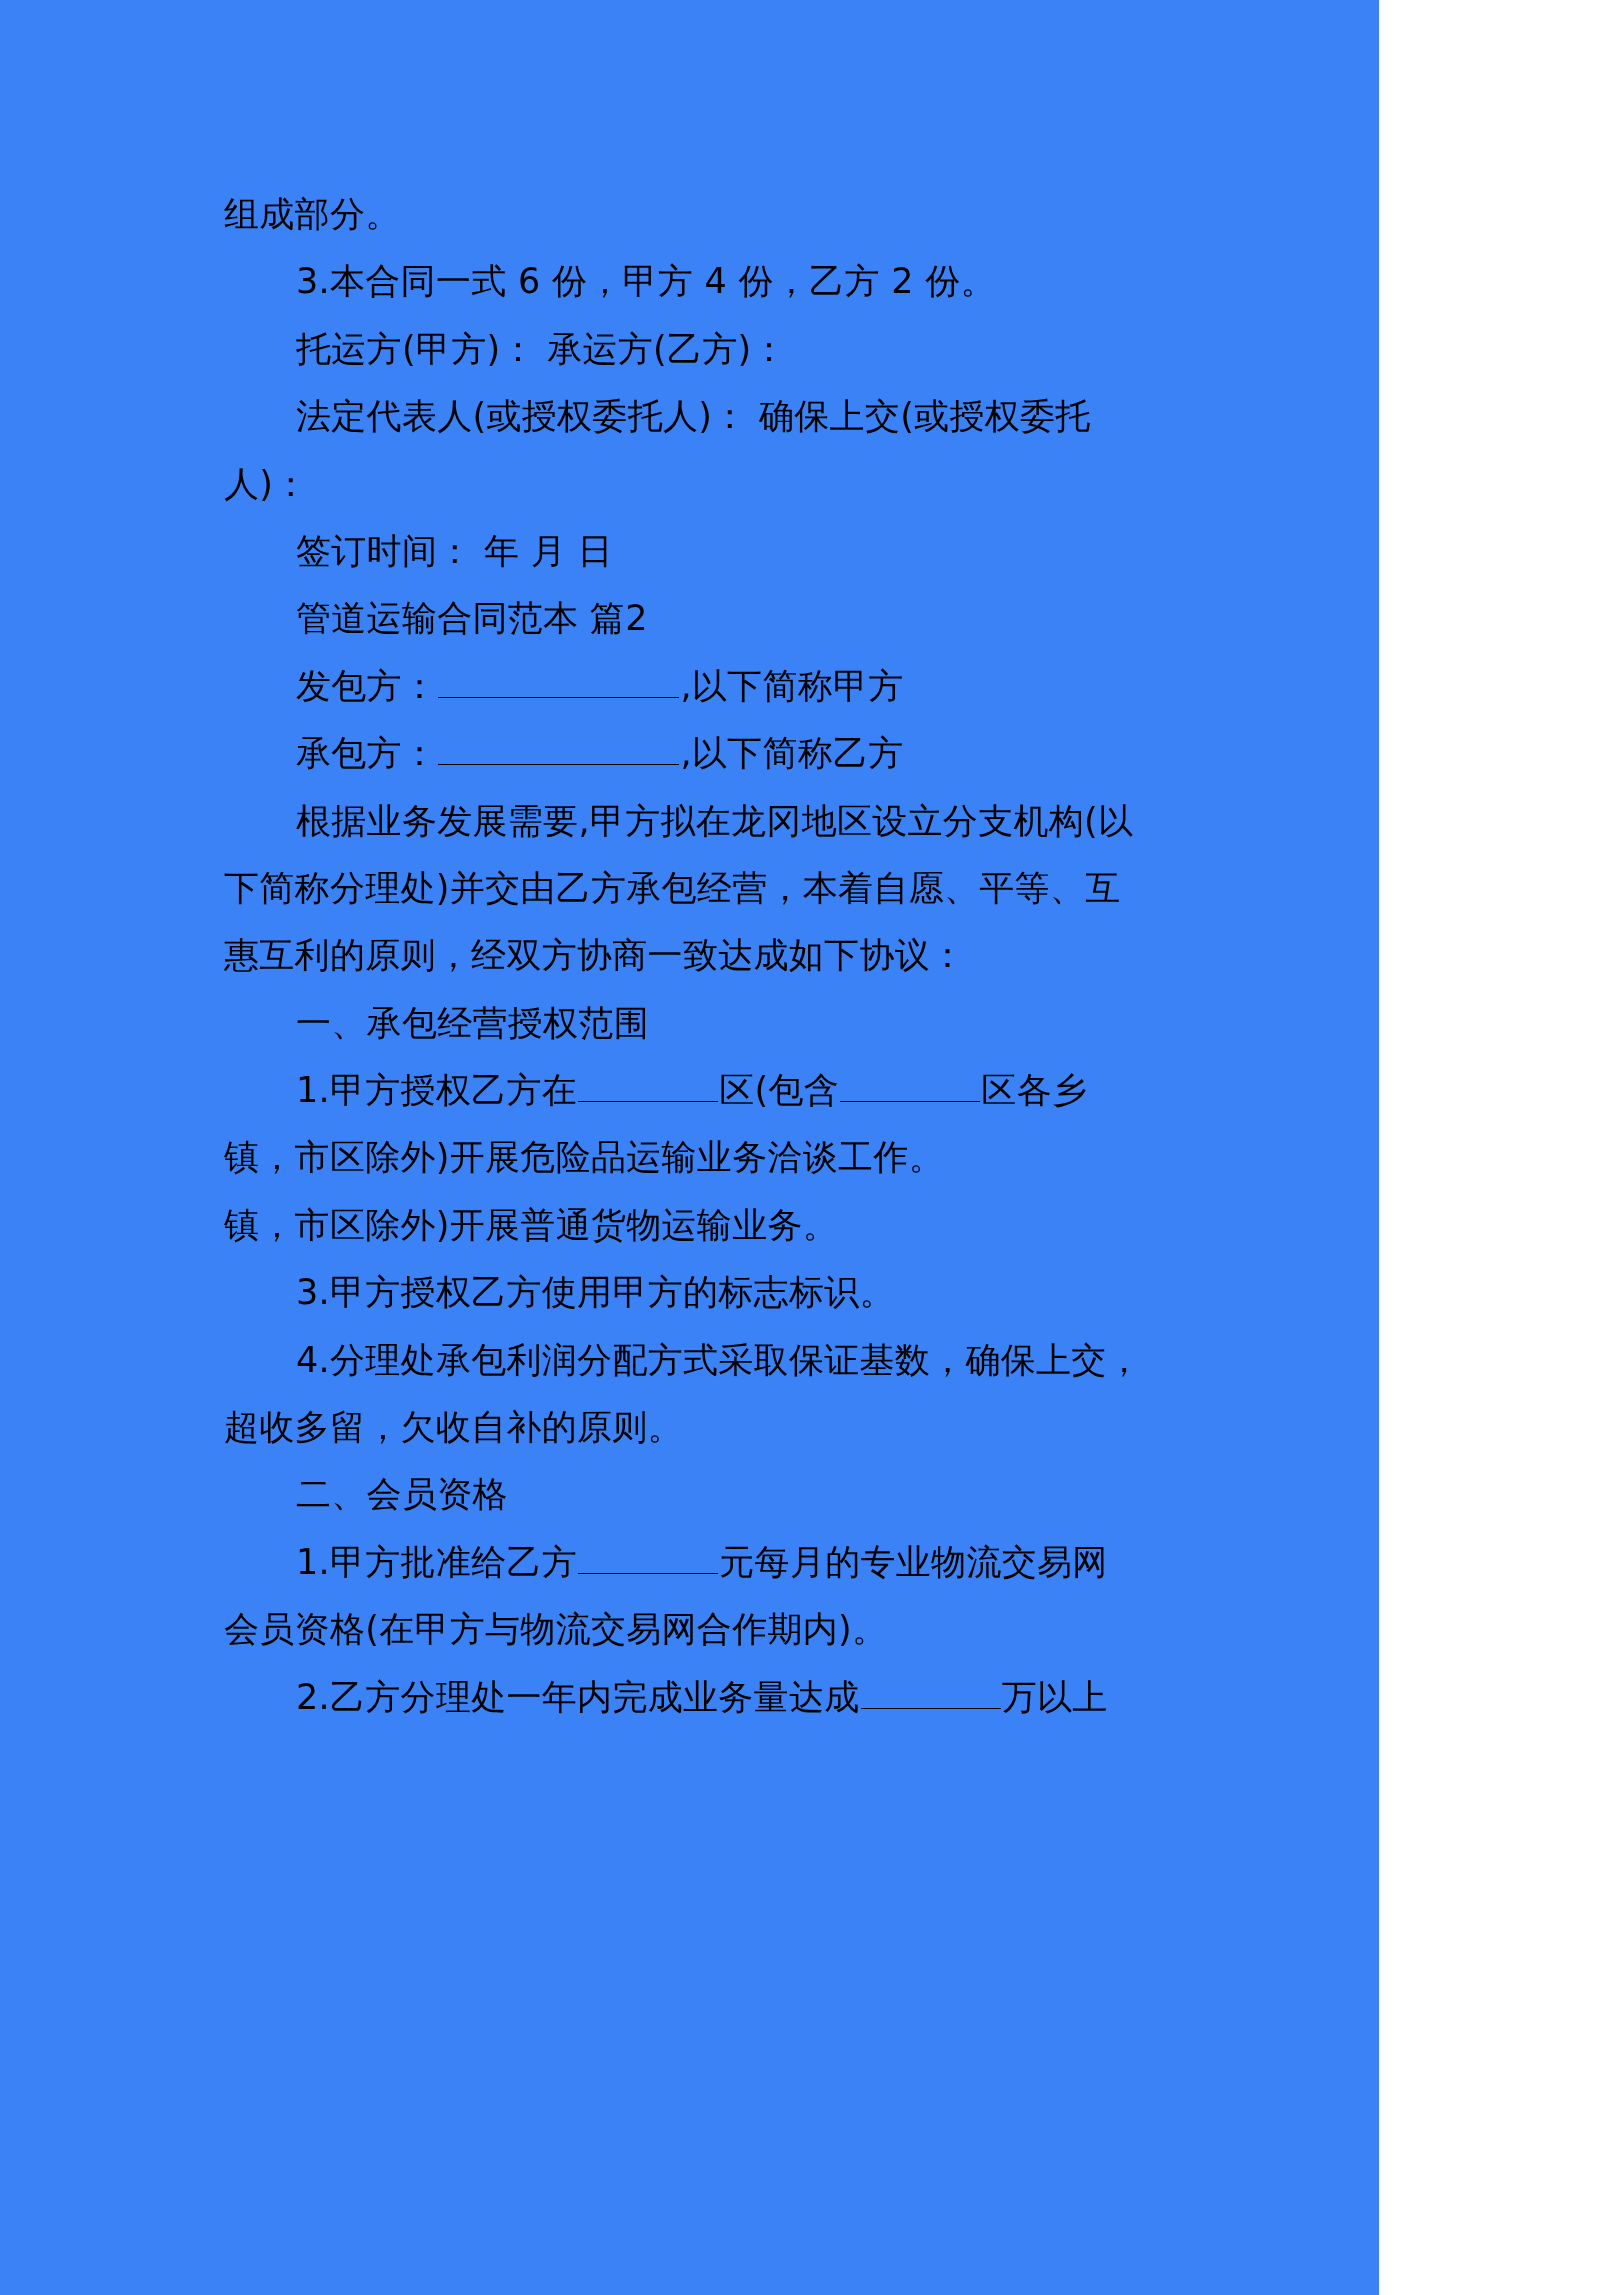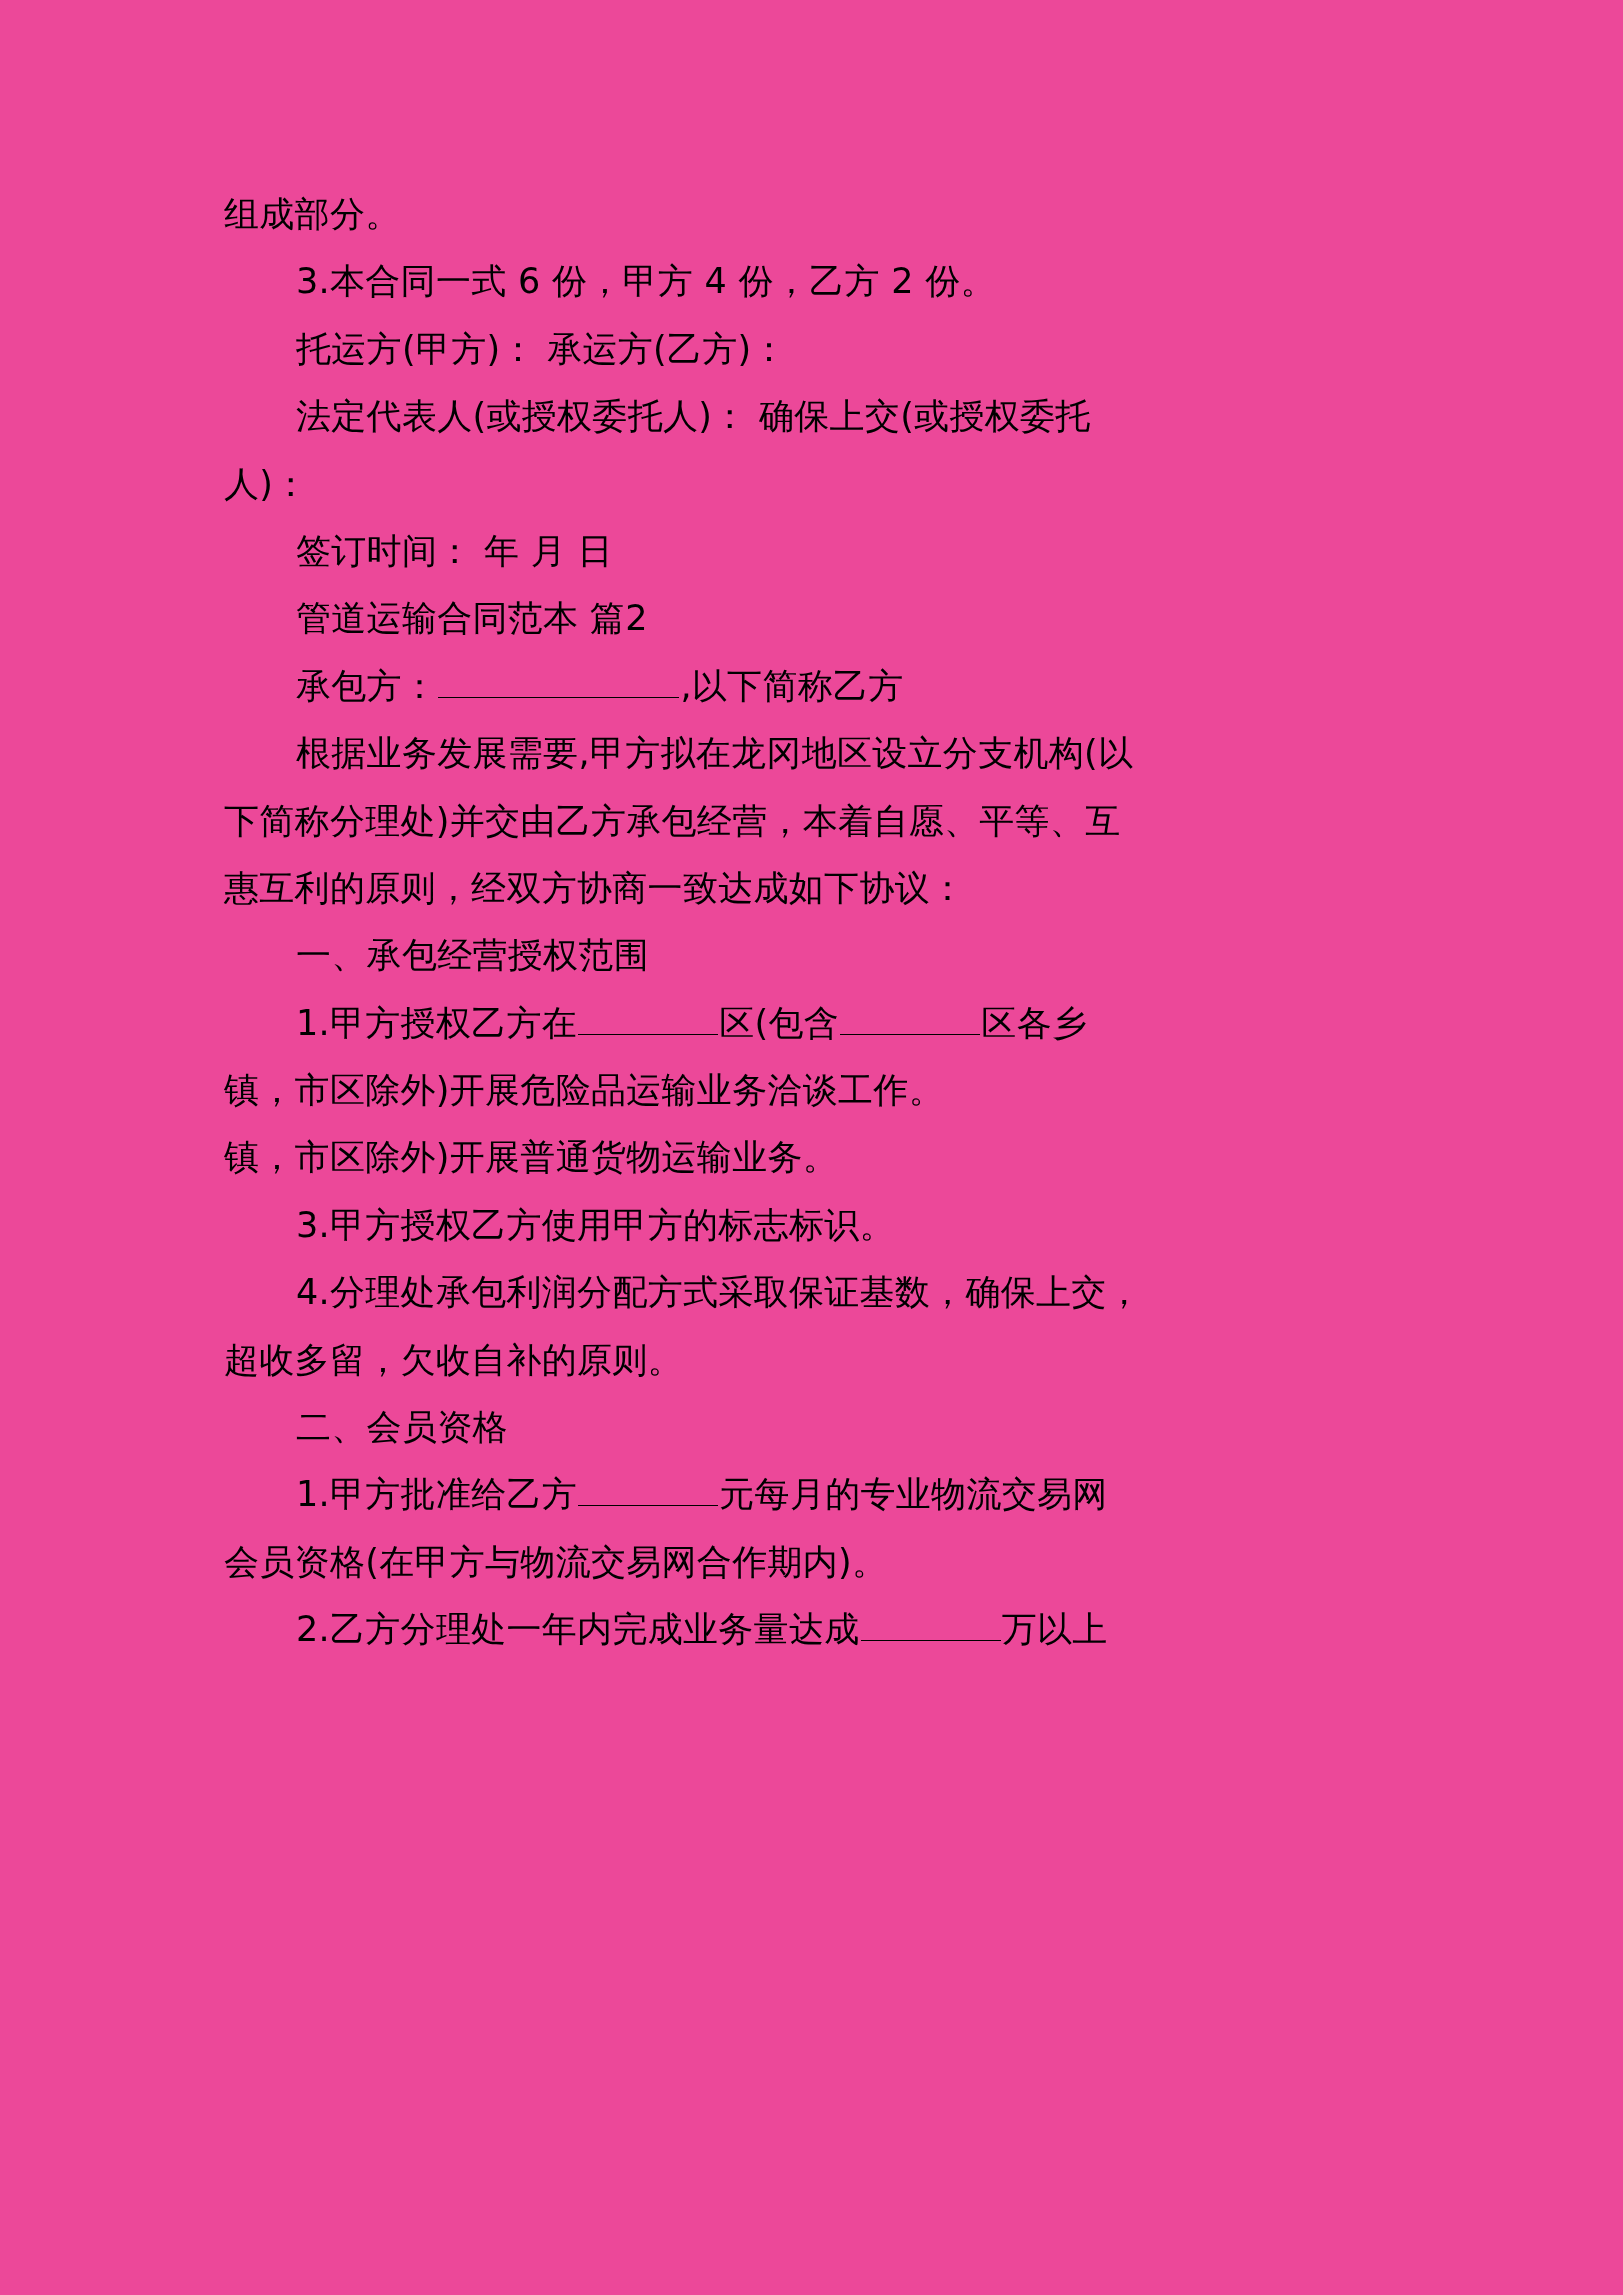--- a/index.html
+++ b/index.html
@@ -9,24 +9,24 @@
   }
   body {
     width: 1623px;
     height: 2295px;
     font-family: "DejaVu Sans", sans-serif;
     color: #000000;
     -webkit-font-smoothing: antialiased;
   }
   .page {
     box-sizing: border-box;
-    width: 1623px;
+    width: 1379px;
     height: 2295px;
     padding: 185px 224px 168px 224px;
-    background: #ec4899;
+    background: #3b82f6;
   }
   .doc-body {
     font-size: 35px;
     line-height: 1.70;
     letter-spacing: 0.3px;
   }
   p {
     margin: 0 0 7.9px 0;
     text-align: justify;
     text-justify: inter-ideograph;
@@ -59,20 +59,23 @@
 
     <p class="indent">托运方(甲方)：  承运方(乙方)：</p>
 
     <p class="indent">法定代表人(或授权委托人)：  确保上交(或授权委托</p>
     <p class="noindent">人)：</p>
 
     <p class="indent">签订时间：  年 月 日</p>
 
     <p class="indent">管道运输合同范本  篇2</p>
 
+    <p class="indent">
+      <span>发包方：</span><span class="blank b-long"></span><span>,以下简称甲方</span>
+    </p>
 
     <p class="indent">
       <span>承包方：</span><span class="blank b-long"></span><span>,以下简称乙方</span>
     </p>
 
     <p class="indent">根据业务发展需要,甲方拟在龙冈地区设立分支机构(以</p>
     <p class="noindent">下简称分理处)并交由乙方承包经营，本着自愿、平等、互</p>
     <p class="noindent">惠互利的原则，经双方协商一致达成如下协议：</p>
 
     <p class="indent">一、承包经营授权范围</p>

